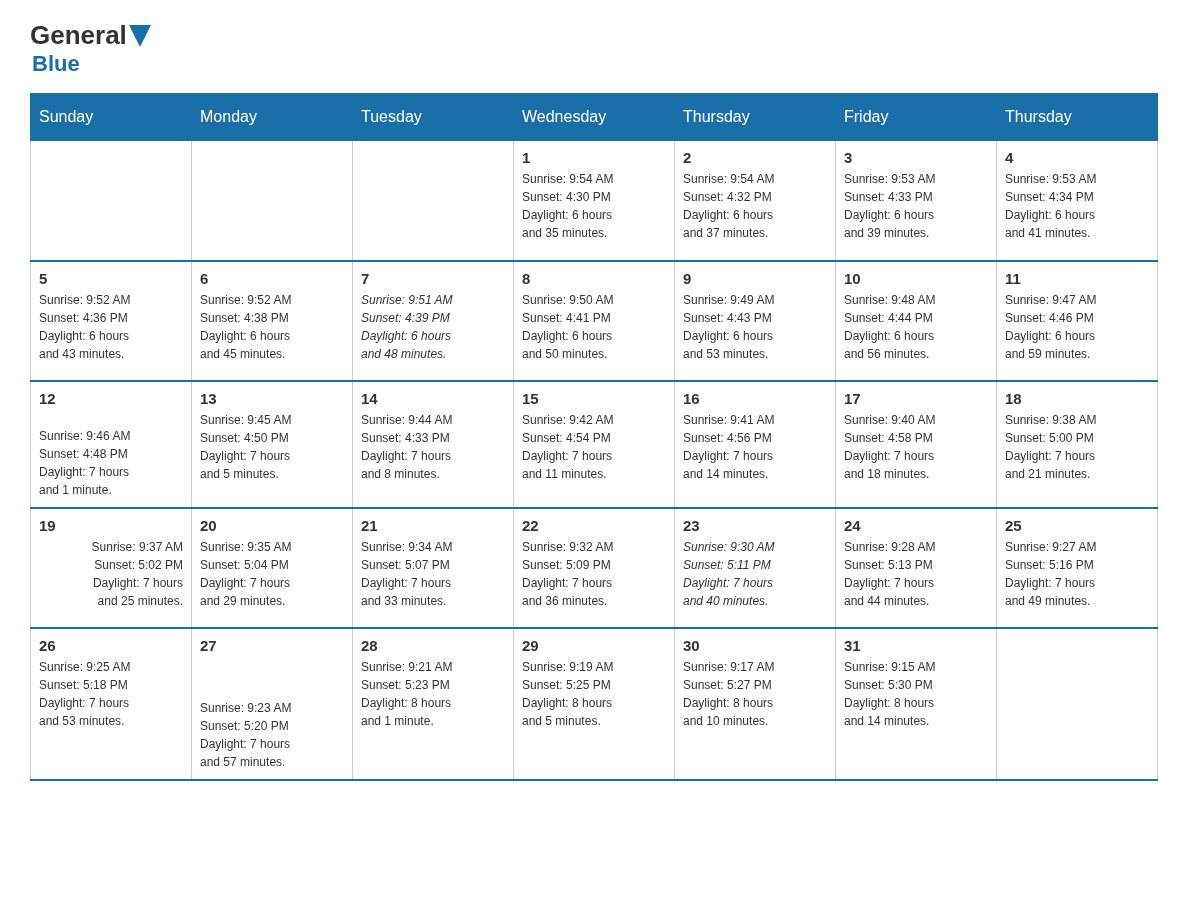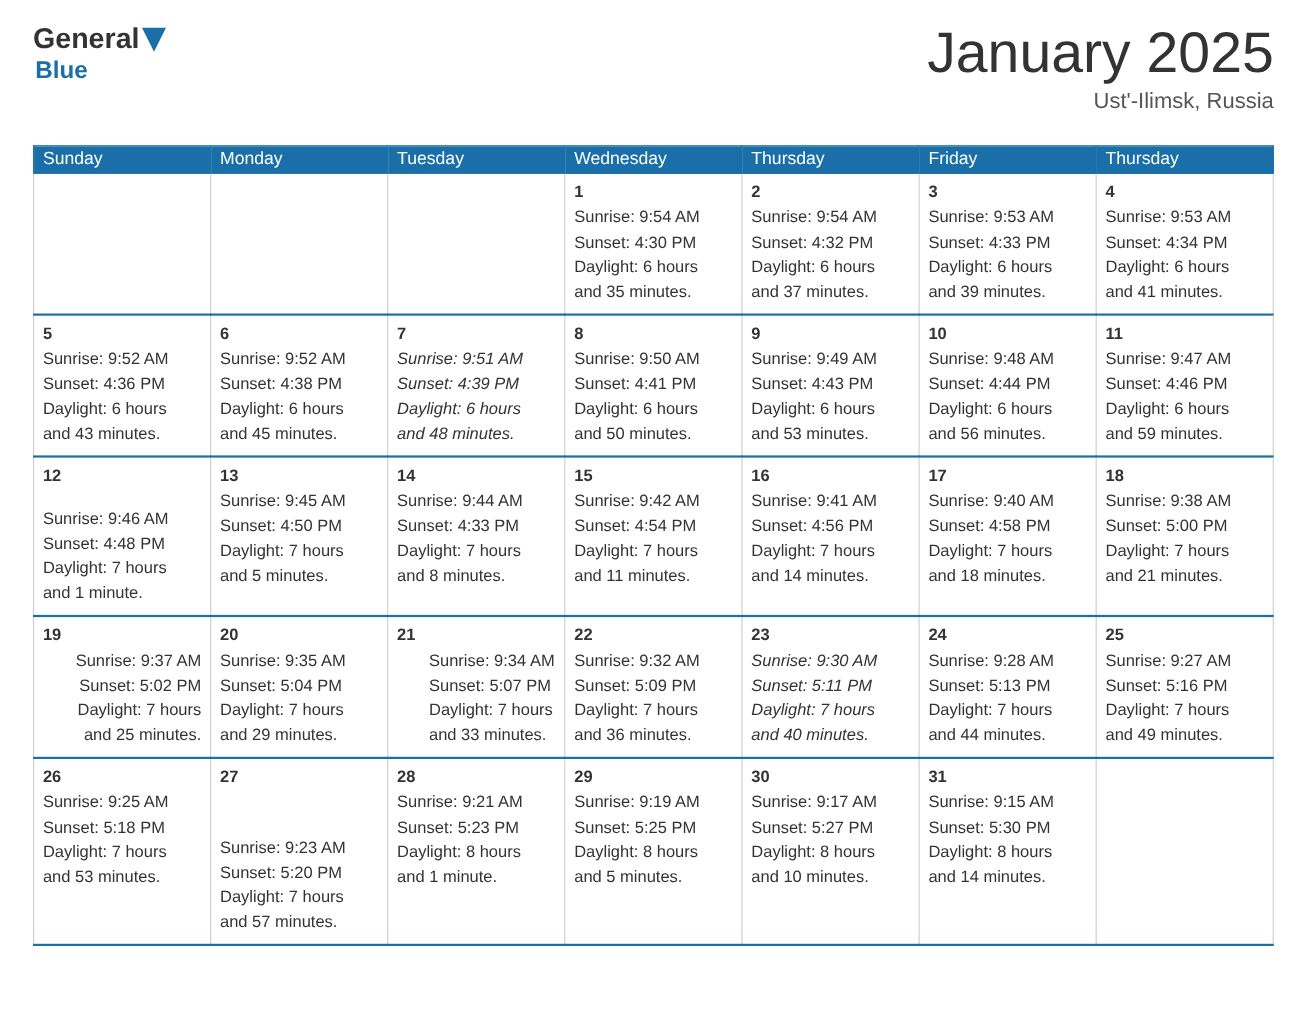--- a/index.html
+++ b/index.html
@@ -7,21 +7,21 @@
       font-family: Arial, sans-serif;
       background: #fff;
       width: 1188px;
       min-height: 918px;
       padding: 20px 30px;
     }
     .header {
       display: flex;
       justify-content: space-between;
       align-items: flex-start;
-      margin-bottom: 28px;
+      margin-bottom: 16px;
     }
     .logo {
       display: flex;
       flex-direction: column;
       align-items: flex-start;
     }
     .logo-general {
       font-size: 26px;
       font-weight: bold;
       color: #333;
@@ -48,21 +48,21 @@
     table {
       width: 100%;
       border-collapse: collapse;
       table-layout: fixed;
     }
     thead tr {
       background-color: #1a6fa8;
       color: white;
     }
     thead th {
-      padding: 3px 8px;
+      padding: 14px 8px;
       font-size: 16px;
       font-weight: normal;
       text-align: left;
       border: 1px solid #1a6fa8;
     }
     tbody tr {
       border-bottom: 2px solid #1a6fa8;
     }
     tbody td {
       vertical-align: top;
@@ -78,21 +78,21 @@
       border-right: 1px solid #ccc;
     }
     .day-number {
       font-size: 15px;
       font-weight: bold;
       color: #333;
       display: block;
       margin-bottom: 4px;
     }
     .day-info {
-      font-size: 15px;
+      font-size: 12px;
       color: #333;
       line-height: 1.5;
     }
     .empty-cell {
       background: #fff;
     }
     .logo-wrapper {
       display: flex;
       align-items: center;
       gap: 0px;
@@ -105,24 +105,20 @@
   <div class="logo">
     <div class="logo-wrapper">
       <span class="logo-general">General</span>
       <div style="display:inline-flex;align-items:flex-end;margin-left:2px;">
         <svg width="22" height="22" viewBox="0 0 22 22">
           <polygon points="0,0 22,0 11,22" fill="#1a6fa8"></polygon>
         </svg>
       </div>
     </div>
     <span class="logo-blue" style="margin-left:2px;">Blue</span>
-  </div>
-  <div class="title-area">
-    <div class="month-title">January 2025</div>
-    <div class="location">Ust'-Ilimsk, Russia</div>
   </div>
 </div>
 
 <table>
   <thead>
     <tr>
       <th>Sunday</th>
       <th>Monday</th>
       <th>Tuesday</th>
       <th>Wednesday</th>
@@ -277,21 +273,21 @@
         </td>
         <td>
           <span class="day-number">20</span>
           <div class="day-info" style="white-space: pre-line;">Sunrise: 9:35 AM
 Sunset: 5:04 PM
 Daylight: 7 hours
 and 29 minutes.</div>
         </td>
         <td>
           <span class="day-number">21</span>
-          <div class="day-info" style="white-space: pre-line; margin-left: 29px;">Sunrise: 9:34 AM
+          <div class="day-info" style="white-space: pre-line;">Sunrise: 9:34 AM
 Sunset: 5:07 PM
 Daylight: 7 hours
 and 33 minutes.</div>
         </td>
         <td>
           <span class="day-number">22</span>
           <div class="day-info" style="white-space: pre-line;">Sunrise: 9:32 AM
 Sunset: 5:09 PM
 Daylight: 7 hours
 and 36 minutes.</div>

